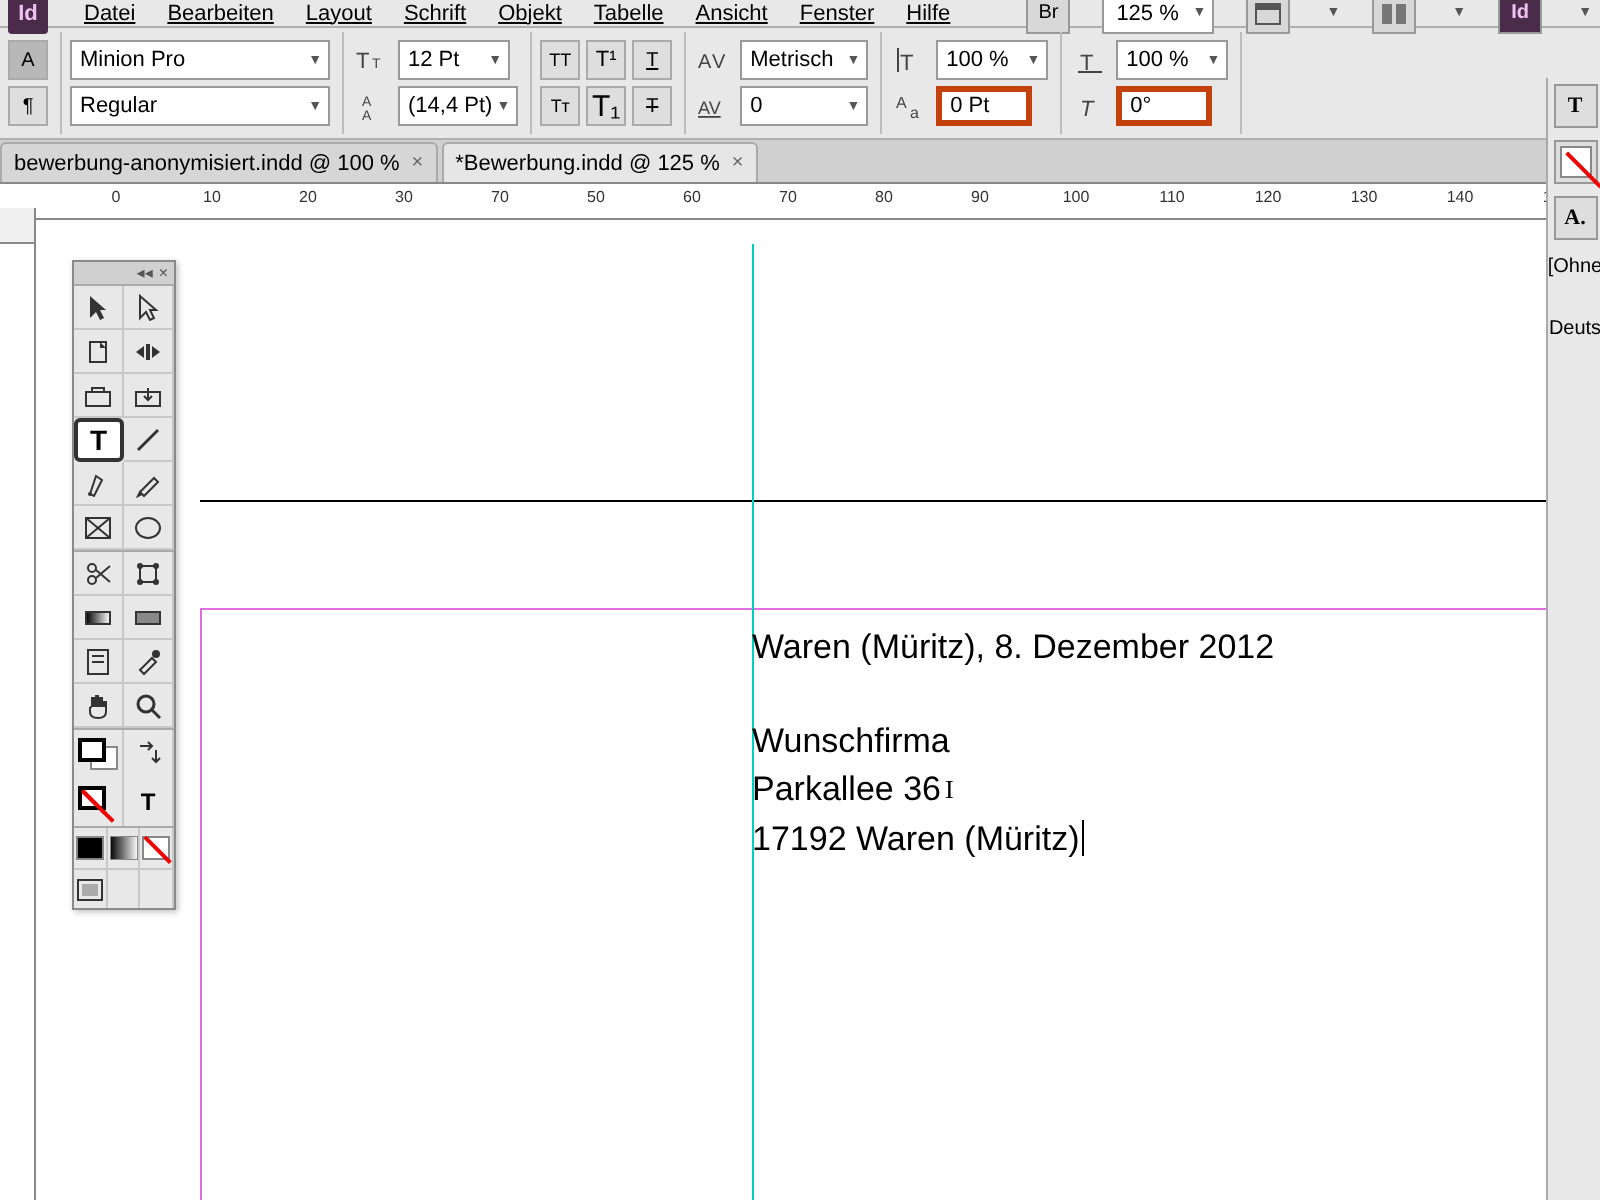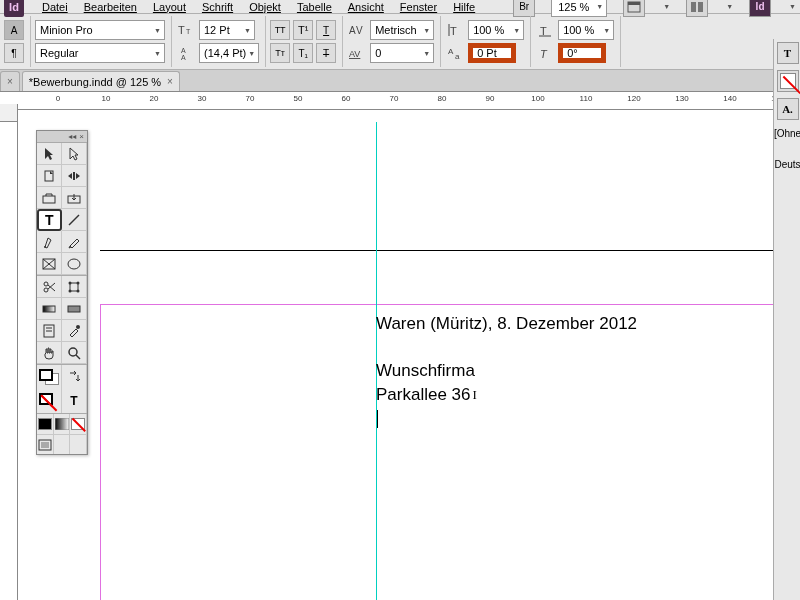--- a/index.html
+++ b/index.html
@@ -12,21 +12,21 @@
 .menu-right { margin-left: auto; display: flex; align-items: center; gap: 16px; }
 .toolbar-btn { width: 22px; height: 20px; background: #d8d8d8; border: 1px solid #999; display: flex; align-items: center; justify-content: center; font-size: 10px; }
 .zoom-field { min-width: 56px; height: 20px; border: 1px solid #999; background: #fff; font-size: 11px; display: flex; align-items: center; justify-content: space-between; padding: 0 3px 0 6px; }
 .dd-arrow { font-size: 7px; color: #555; margin-left: 2px; }
 
 
 .controlbar { background: #e8e8e8; height: 56px; border-bottom: 1px solid #b0b0b0; display: flex; align-items: stretch; padding: 2px 4px; gap: 4px; }
 .ctrl-group { display: flex; flex-direction: column; justify-content: center; gap: 3px; border-right: 1px solid #bcbcbc; padding-right: 6px; }
 .ctrl-row { display: flex; align-items: center; gap: 3px; }
 .ctrl-icon { width: 20px; height: 20px; display: flex; align-items: center; justify-content: center; font-size: 11px; color: #444; }
-.ctrl-field { height: 20px; min-width: 48px; border: 5px solid #c2410c; background: #fff; font-size: 11px; display: flex; align-items: center; padding: 0 4px; }
+.ctrl-field { height: 20px; min-width: 48px; border: 3px solid #c2410c; background: #fff; font-size: 11px; display: flex; align-items: center; padding: 0 4px; }
 .ctrl-dd { height: 20px; min-width: 56px; border: 1px solid #999; background: #fff; font-size: 11px; display: flex; align-items: center; justify-content: space-between; padding: 0 3px 0 4px; }
 .font-dd { min-width: 130px; }
 .small-btn { width: 20px; height: 20px; border: 1px solid #aaa; background: #dedede; display: flex; align-items: center; justify-content: center; font-size: 10px; }
 
 
 .tabbar { background: #d0d0d0; height: 22px; display: flex; align-items: flex-end; border-bottom: 1px solid #888; }
 .tab { height: 20px; background: #e6e6e6; border: 1px solid #aaa; border-bottom: none; font-size: 11px; display: flex; align-items: center; padding: 0 6px; margin-right: 2px; border-radius: 3px 3px 0 0; gap: 6px; }
 .tab.inactive { background: #d6d6d6; }
 .tab-close { font-size: 10px; color: #666; cursor: pointer; }
 
@@ -160,21 +160,21 @@
     </div>
   </div>
   <div class="ctrl-group">
     <div class="ctrl-row">
       <div class="small-btn" style="font-size:9px">TT</div>
       <div class="small-btn" style="font-size:11px">T¹</div>
       <div class="small-btn" style="text-decoration:underline">T</div>
     </div>
     <div class="ctrl-row">
       <div class="small-btn" style="font-size:9px">Tᴛ</div>
-      <div class="small-btn" style="font-size:10px">T₁</div>
+      <div class="small-btn" style="font-size:15px">T₁</div>
       <div class="small-btn" style="text-decoration:line-through">T</div>
     </div>
   </div>
   <div class="ctrl-group">
     <div class="ctrl-row">
       <div class="ctrl-icon">
           <svg width="16" height="14">
             <text x="0" y="11" font-size="10" fill="#444">A</text>
             <text x="7" y="11" font-size="10" fill="#444">V</text>
           </svg>
@@ -242,20 +242,21 @@
         </div>
       <div class="ctrl-field">
           <span>0°</span>
         </div>
     </div>
   </div>
 </div>
 
 <div class="tabbar">
   <div class="tab inactive">
+    <span>bewerbung-anonymisiert.indd @ 100 %</span>
     <span class="tab-close">×</span>
   </div>
   <div class="tab">
     <span>*Bewerbung.indd @ 125 %</span>
     <span class="tab-close">×</span>
   </div>
 </div>
 
 <div class="ruler-corner"></div>
 <div class="ruler-h">
@@ -280,21 +281,21 @@
 
 <div class="canvas">
   <div class="page-edge"></div>
   <div class="page-margin"></div>
   <div class="guide-v"></div>
   <div class="doc-text">
     <div>Waren (Müritz), 8. Dezember 2012</div>
     <div style="height:22px"></div>
     <div>Wunschfirma</div>
     <div><span>Parkallee 36</span><span class="ibeam">I</span></div>
-    <div><span class="cursor-caret"></span></div>
+    <div><span>17192 Waren (Müritz)</span><span class="cursor-caret"></span></div>
   </div>
 </div>
 
 <div class="toolpanel">
   <div class="toolpanel-header">
     <span class="tp-ctrl">◂◂</span>
     <span class="tp-ctrl">×</span>
   </div>
   <div class="tool-grid">
     <div class="tool">

